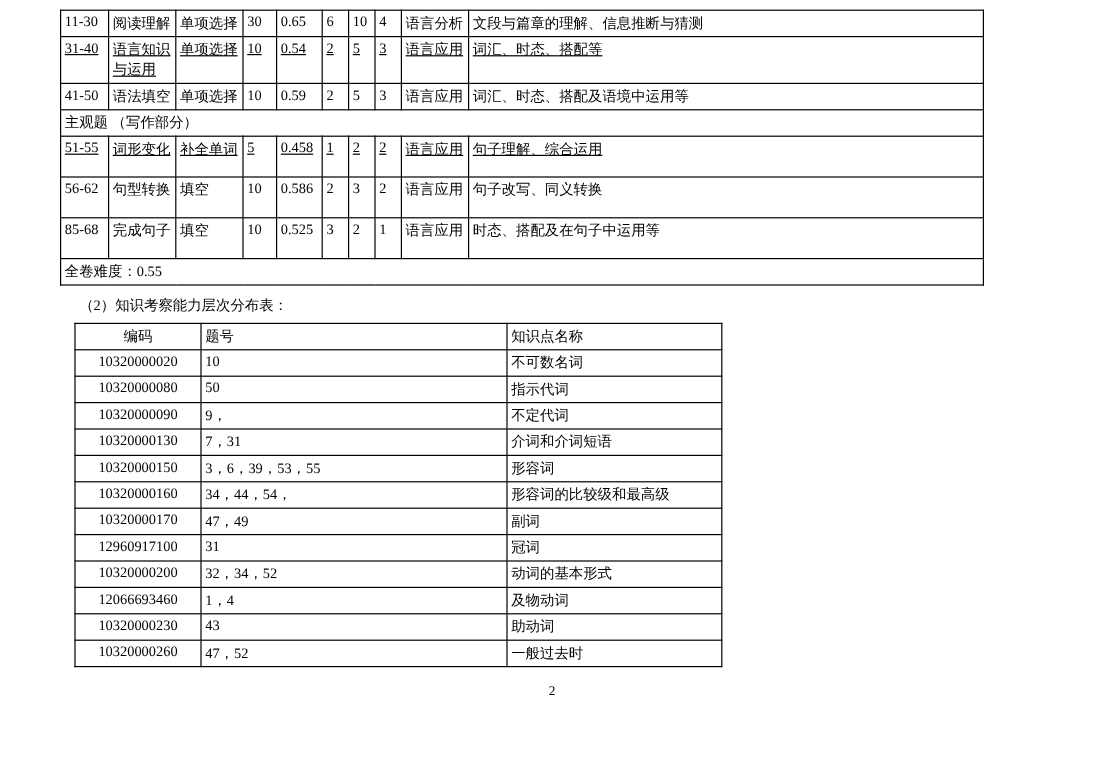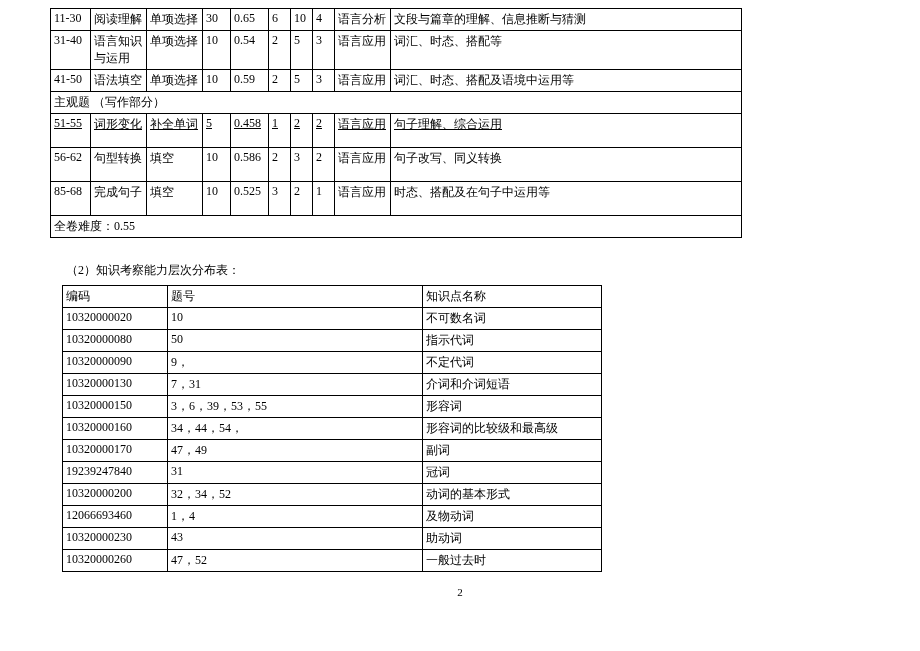--- a/index.html
+++ b/index.html
@@ -17,41 +17,41 @@
     }
     td, th {
       border: 1px solid #000;
       padding: 2px 3px;
       text-align: left;
       vertical-align: top;
       font-weight: normal;
       height: 18px;
     }
     .table1 {
-      width: 692px;
-      margin-bottom: 24px;
+      width: 770px;
+      margin-bottom: 8px;
     }
     .table1 .c-qnum { width: 40px; }
     .table1 .c-topic { width: 56px; }
     .table1 .c-type { width: 56px; }
     .table1 .c-score { width: 28px; }
     .table1 .c-diff { width: 38px; }
     .table1 .c-a { width: 22px; }
     .table1 .c-b { width: 22px; }
     .table1 .c-c { width: 22px; }
     .table1 .c-ability { width: 56px; }
     .table1 .c-note { }
     .section-title {
       margin: 0 0 6px 16px;
     }
     .table2 {
       width: 540px;
       margin-left:12px;
     }
-    .table2 .c-code { width: 105px; }
+    .table2 .c-code { width: 105px; text-align: center; }
     .table2 .c-q { width: 255px; }
     .table2 .c-kp { }
     .page-num {
       text-align: center;
       margin-top: 14px;
       font-size: 11px;
     }
   </style>
 </head>
 <body>
@@ -63,21 +63,21 @@
         <td class="c-topic">阅读理解</td>
         <td class="c-type">单项选择</td>
         <td class="c-score">30</td>
         <td class="c-diff">0.65</td>
         <td class="c-a">6</td>
         <td class="c-b">10</td>
         <td class="c-c">4</td>
         <td class="c-ability">语言分析</td>
         <td class="c-note">文段与篇章的理解、信息推断与猜测</td>
       </tr>
-      <tr style="height: 34px;">
+      <tr style="height: 34px; text-decoration: underline;">
         <td class="c-qnum">31-40</td>
         <td class="c-topic">语言知识与运用</td>
         <td class="c-type">单项选择</td>
         <td class="c-score">10</td>
         <td class="c-diff">0.54</td>
         <td class="c-a">2</td>
         <td class="c-b">5</td>
         <td class="c-c">3</td>
         <td class="c-ability">语言应用</td>
         <td class="c-note">词汇、时态、搭配等</td>
@@ -177,21 +177,21 @@
         <td class="c-code">10320000160</td>
         <td class="c-q">34，44，54，</td>
         <td class="c-kp">形容词的比较级和最高级</td>
       </tr>
       <tr>
         <td class="c-code">10320000170</td>
         <td class="c-q">47，49</td>
         <td class="c-kp">副词</td>
       </tr>
       <tr>
-        <td class="c-code">19239247840</td>
+        <td class="c-code">12960917100</td>
         <td class="c-q">31</td>
         <td class="c-kp">冠词</td>
       </tr>
       <tr>
         <td class="c-code">10320000200</td>
         <td class="c-q">32，34，52</td>
         <td class="c-kp">动词的基本形式</td>
       </tr>
       <tr>
         <td class="c-code">12066693460</td>

